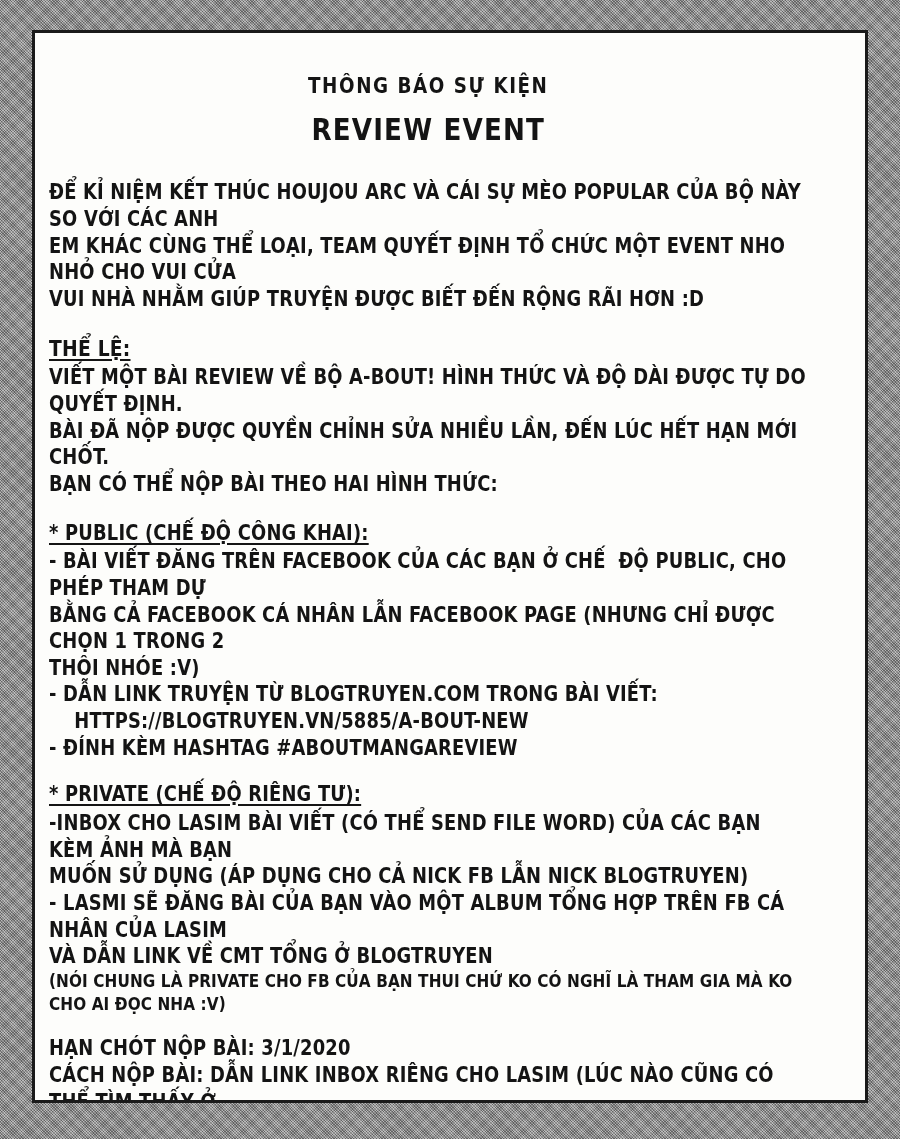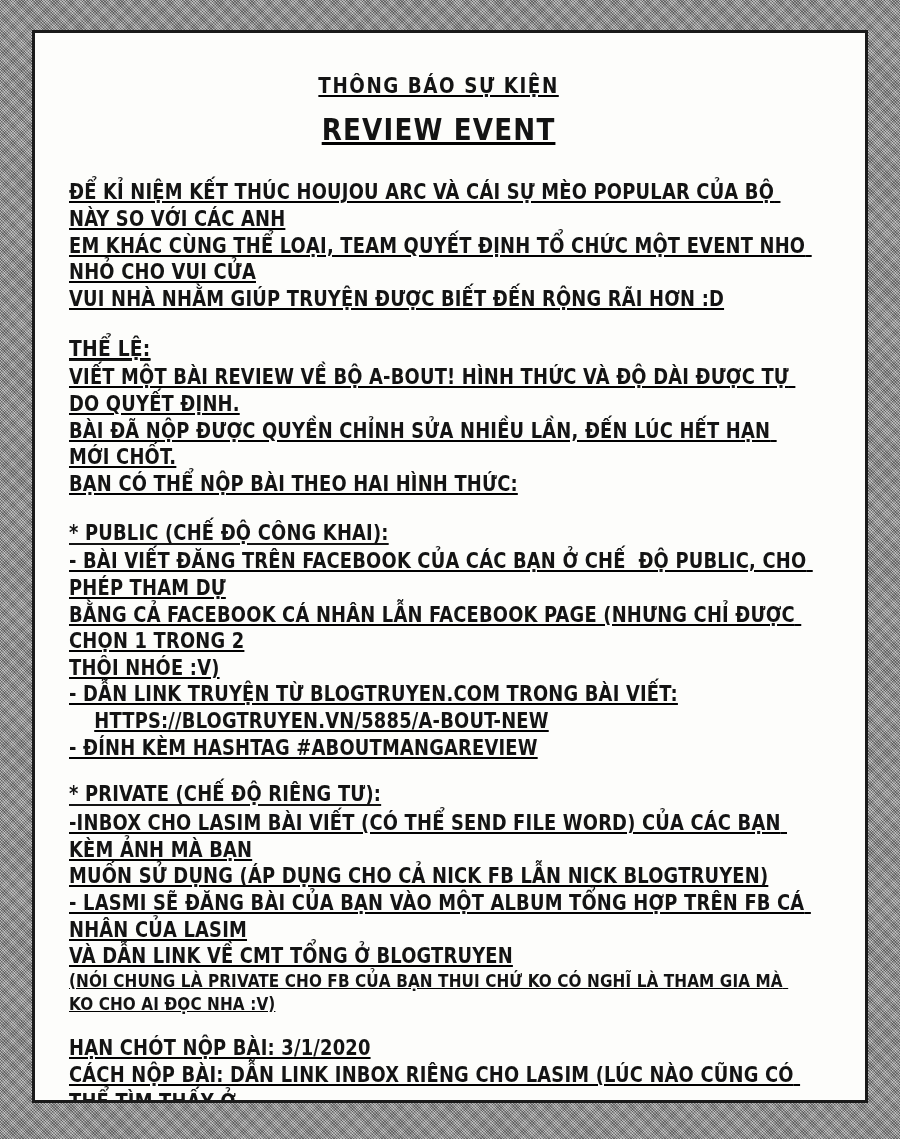--- a/index.html
+++ b/index.html
@@ -27,23 +27,22 @@
   }
 
   
   #sheet {
     position: relative;
     box-sizing: border-box;
     width: 100%;
     height: 100%;
     background: #fdfdfb;
     border: 3px solid #1a1a1a;
-    padding: 38px 34px 20px 34px;
+    padding: 38px 34px 20px 14px;
     overflow: hidden;
-    text-decoration: underline;
   }
 
   .doc-text {
     color: #141414;
     font-family: "DejaVu Sans Condensed", "Liberation Sans Narrow", "Liberation Sans", sans-serif;
     font-weight: 700;
     letter-spacing: 0.2px;
     line-height: 1.30;
     font-size: 20.5px;
     text-transform: uppercase;

